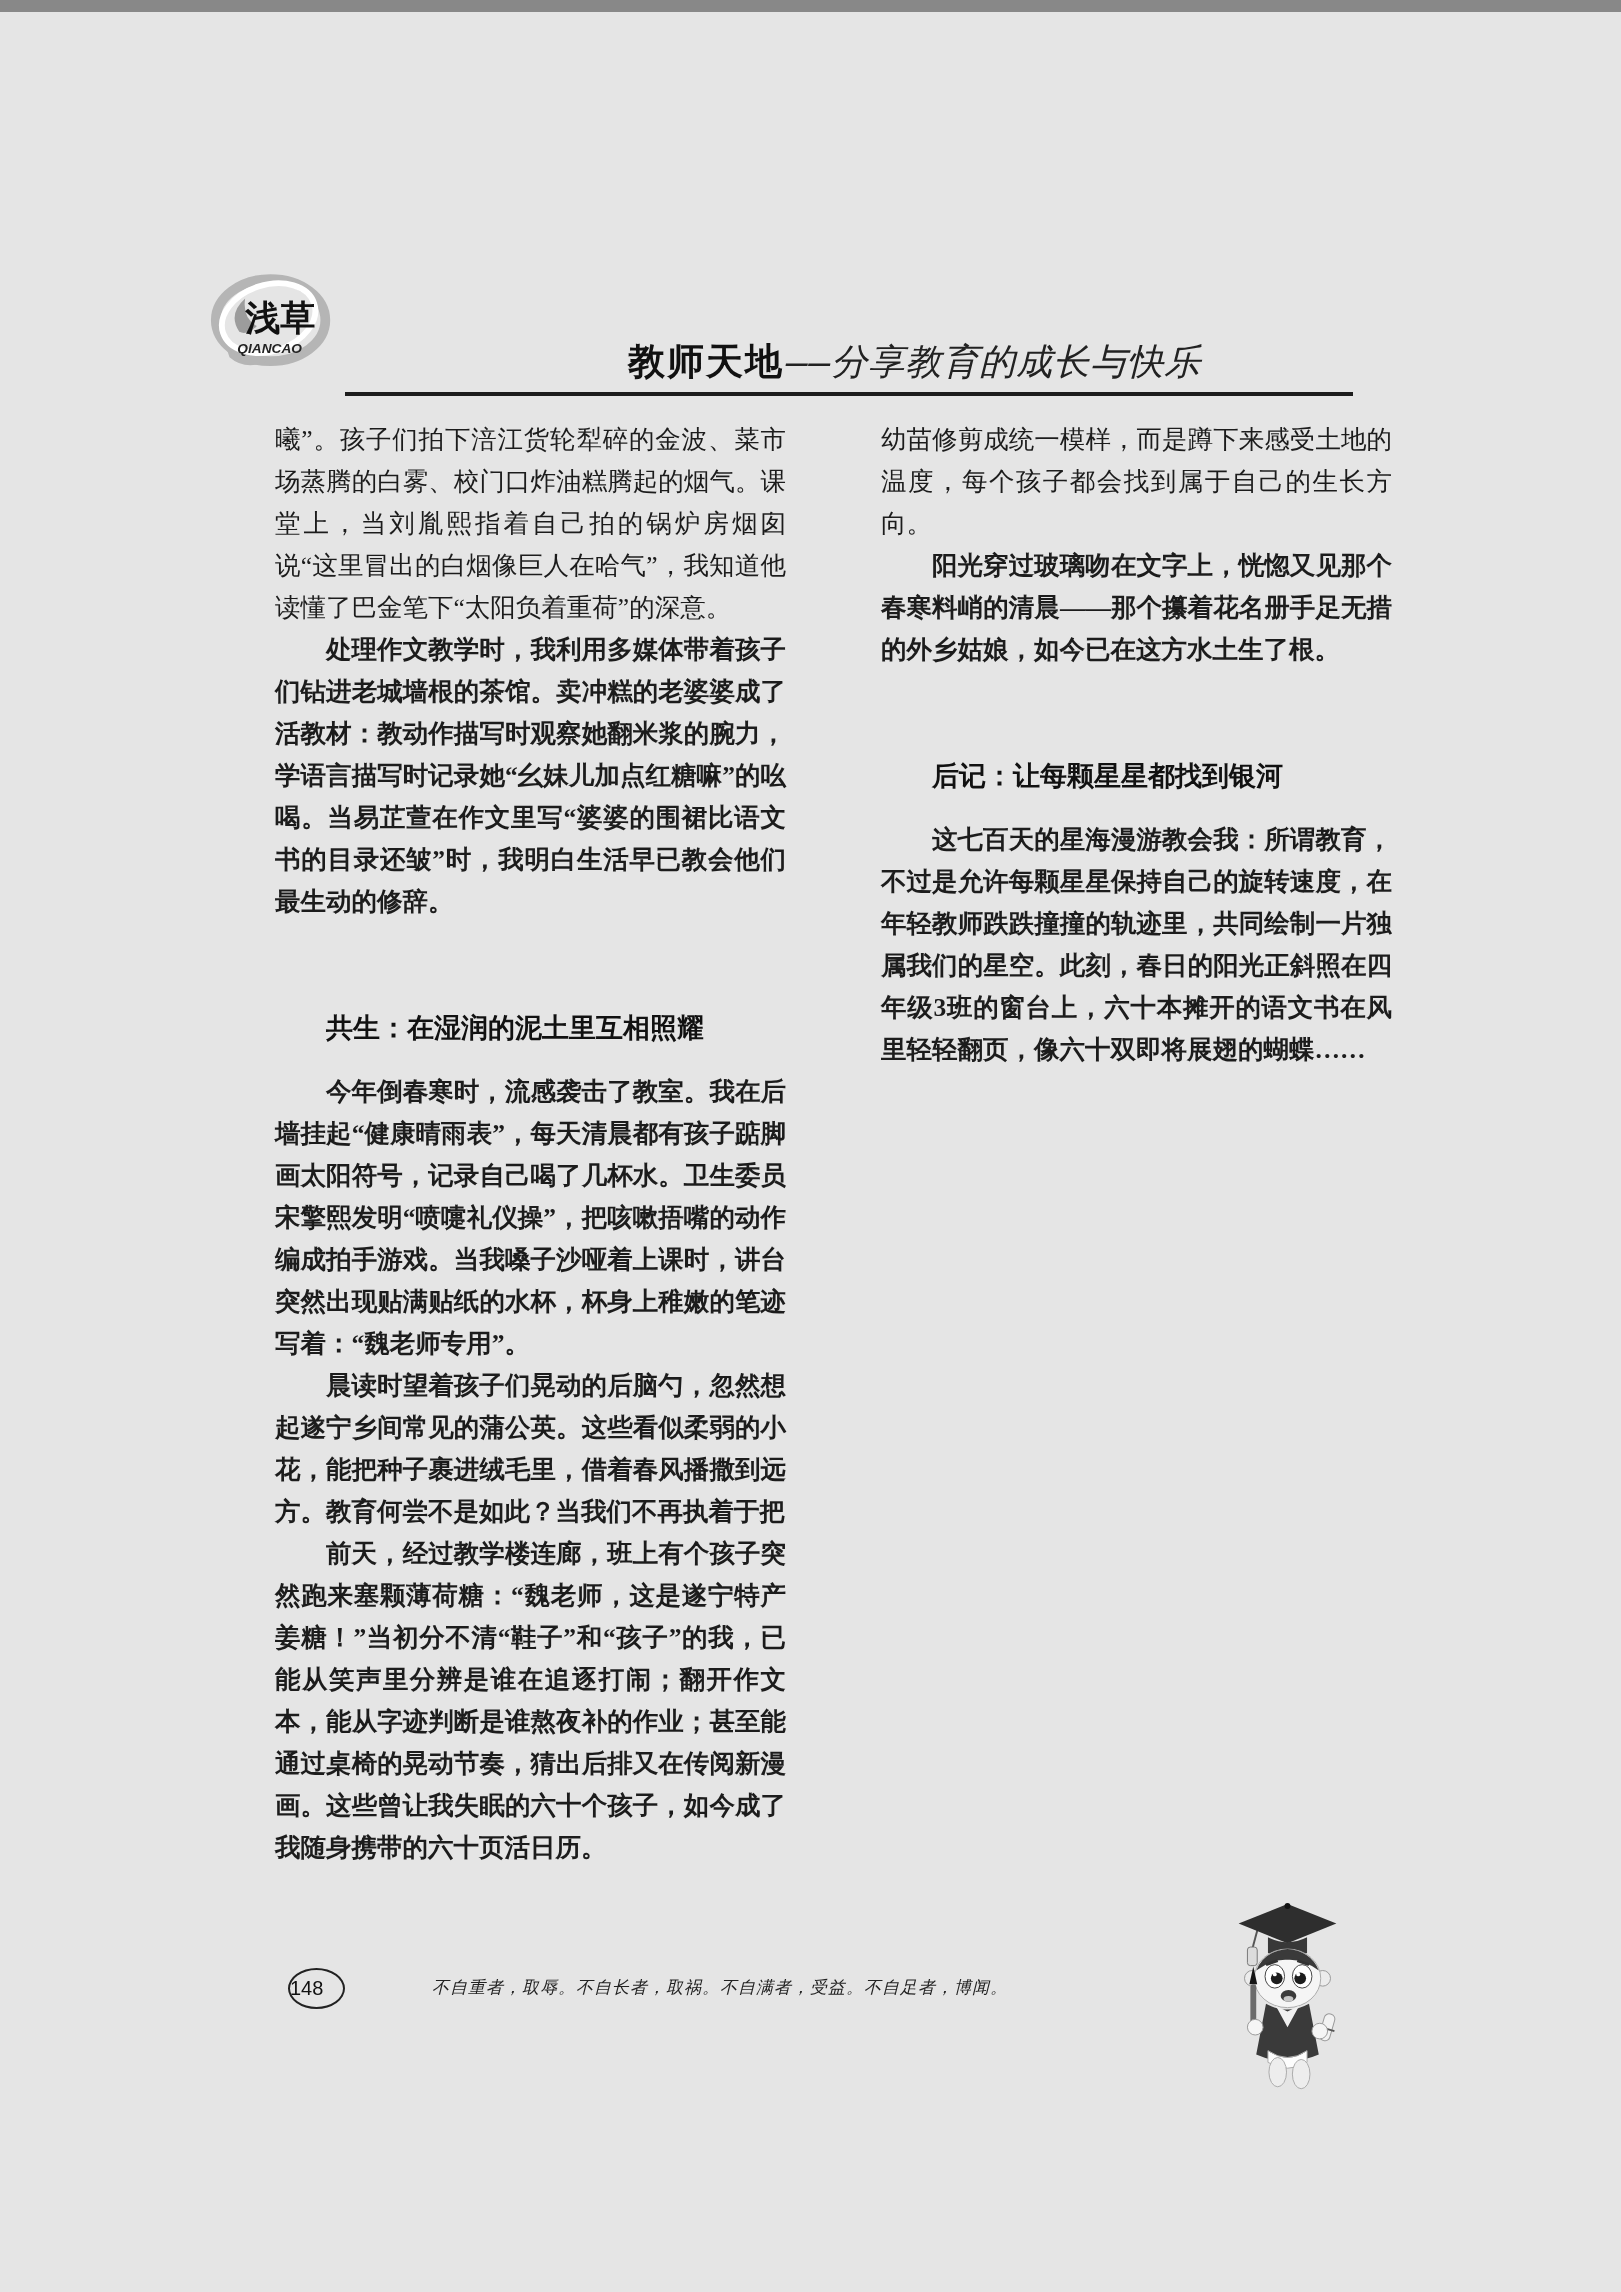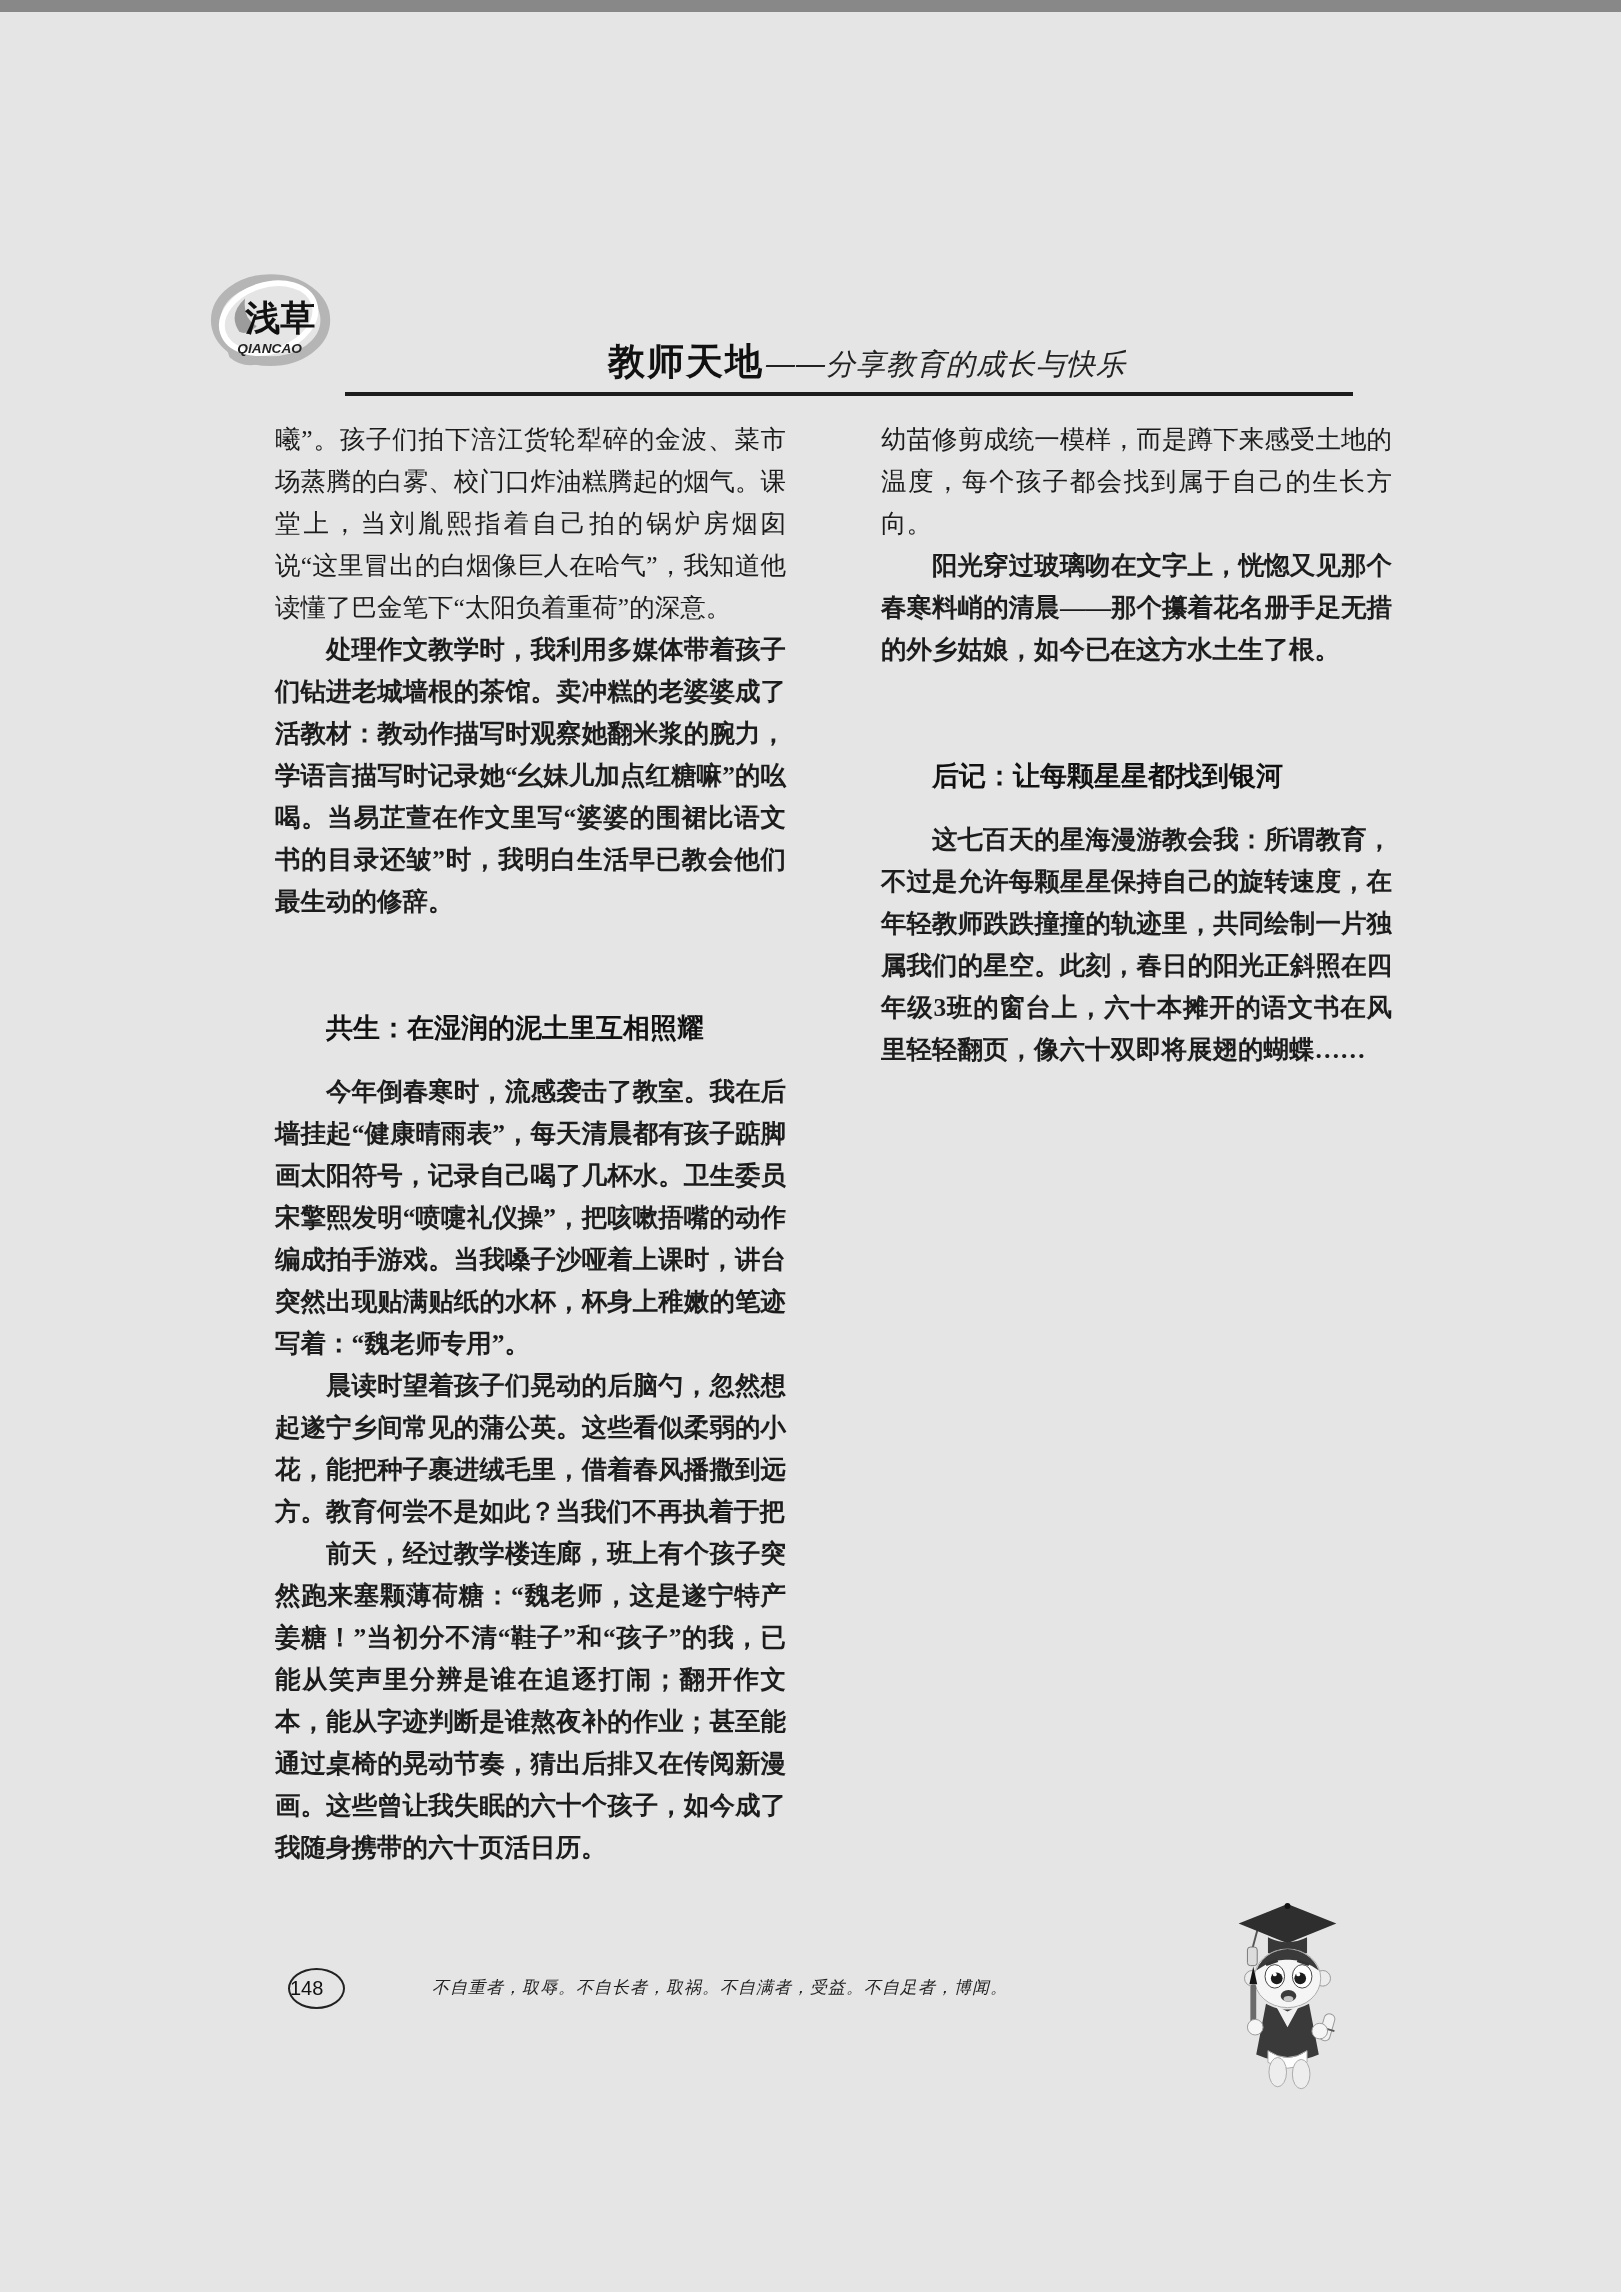--- a/index.html
+++ b/index.html
@@ -9,31 +9,31 @@
     margin:12px auto;
     background:#e5e5e5;
     color:#1c1c1c;
     font-family:"Liberation Serif","DejaVu Serif",serif;
     overflow:hidden;
   }
 
   
   .logo{position:absolute;left:208px;top:261px;width:131px;height:104px;}
   .page-title{
-    position:absolute;left:608px;top:325px;
+    position:absolute;left:628px;top:325px;
     white-space:nowrap;
     display:flex;align-items:baseline;
   }
   .page-title .t-main{
     font-family:"Liberation Sans","DejaVu Sans",sans-serif;
     font-weight:bold;font-size:37px;letter-spacing:2px;color:#111;
   }
   .page-title .t-sub{
-    font-family:Liberation Sans, sans-serif;
-    font-style:italic;font-size:29px;letter-spacing:1px;color:#222;
+    font-family:Liberation Mono, monospace;
+    font-style:italic;font-size:36px;letter-spacing:1px;color:#222;
     margin-left:2px;
   }
   .header-rule{
     position:absolute;left:345px;top:380px;width:1008px;height:3.9px;
     background:#1d1d1d;
   }
 
   
   .column{
     position:absolute;top:407px;width:511px;

